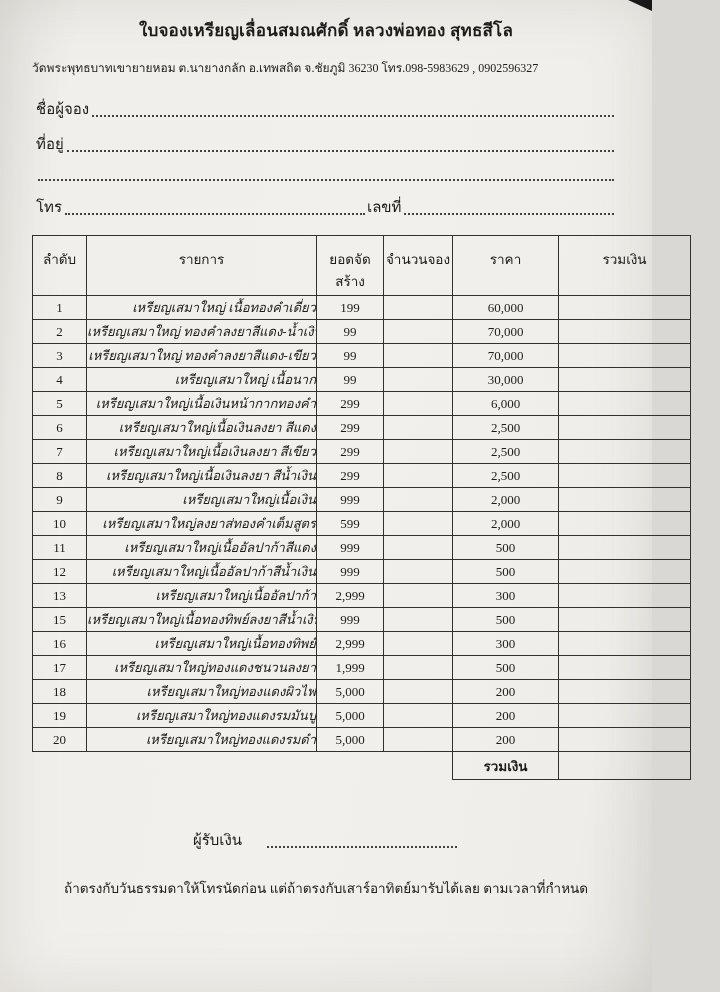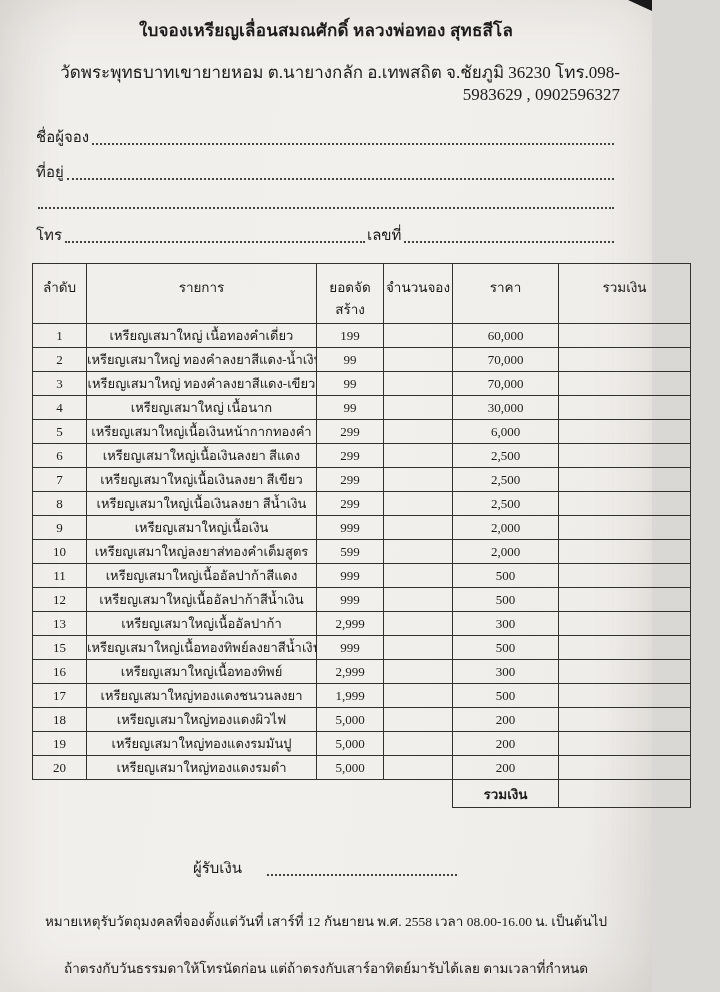--- a/index.html
+++ b/index.html
@@ -20,21 +20,21 @@
     background:#191919;
     clip-path:polygon(0 0,100% 0,100% 100%);
   }
   .content{padding:12px 32px 0 32px;}
 
   .doc-title{
     text-align:center;font-size:17px;font-weight:bold;letter-spacing:.2px;
     margin-top:4px;
   }
   .doc-subtitle{
-    text-align:right;font-size:17px;margin-top:15px;
+    text-align:left;font-size:12px;margin-top:15px;
   }
 
   .fields{margin:20px 4px 0 4px;font-size:15px;}
   .field-line{display:flex;align-items:flex-end;}
   .field-label{white-space:nowrap;padding-right:1px;}
   .dots{flex:1;border-bottom:2px dotted #44423e;height:2px;margin:0 2px 4px 2px;}
   .line-name{margin-bottom:11px;font-family:Liberation Serif, serif;}
   .line-address{margin-bottom:11px;}
   .line-blank{margin-bottom:10px;height:18px;}
   .line-phone{margin-bottom:0;}
@@ -52,21 +52,21 @@
   col.c-price{width:106px;}
   col.c-total{width:132px;}
   table.order th, table.order td{
     border:1.5px solid #33312e;
   }
   table.order th{
     font-weight:normal;font-size:13.5px;
     height:46px;vertical-align:top;padding-top:12px;text-align:center;
   }
   table.order td{height:23px;padding:0;}
-  td.cell-item{text-align:center;padding:0 4px 0 8px;overflow:hidden;white-space:nowrap;}
+  td.cell-item{text-align:right;padding:0 4px 0 8px;overflow:hidden;white-space:nowrap;font-style:italic;}
   td.cell-num{text-align:center;}
   tr.total-row td{height:27px;}
   tr.total-row td.cell-void{border:none;}
   tr.total-row td.cell-total-label{text-align:center;font-weight:bold;font-size:13.5px;}
 
   .receiver-line{
     margin-top:48px;display:flex;justify-content:center;align-items:flex-end;
     font-size:15px;
     gap:22px;
   }
@@ -287,16 +287,15 @@
           <td class="cell-num"></td>
         </tr>
       </tfoot>
     </table>
 
     <div class="receiver-line">
       <span class="field-label">ผู้รับเงิน</span>
       <span class="dots"></span>
     </div>
 
-    <div class="note note-1">หมายเหตุรับวัตถุมงคลที่จองตั้งแต่วันที่ เสาร์ที่ 12 กันยายน พ.ศ. 2558  เวลา 08.00-16.00 น. เป็นต้นไป</div>
     <div class="note note-2">ถ้าตรงกับวันธรรมดาให้โทรนัดก่อน แต่ถ้าตรงกับเสาร์อาทิตย์มารับได้เลย ตามเวลาที่กำหนด</div>
   </div>
 </div>
 
 </body></html>

